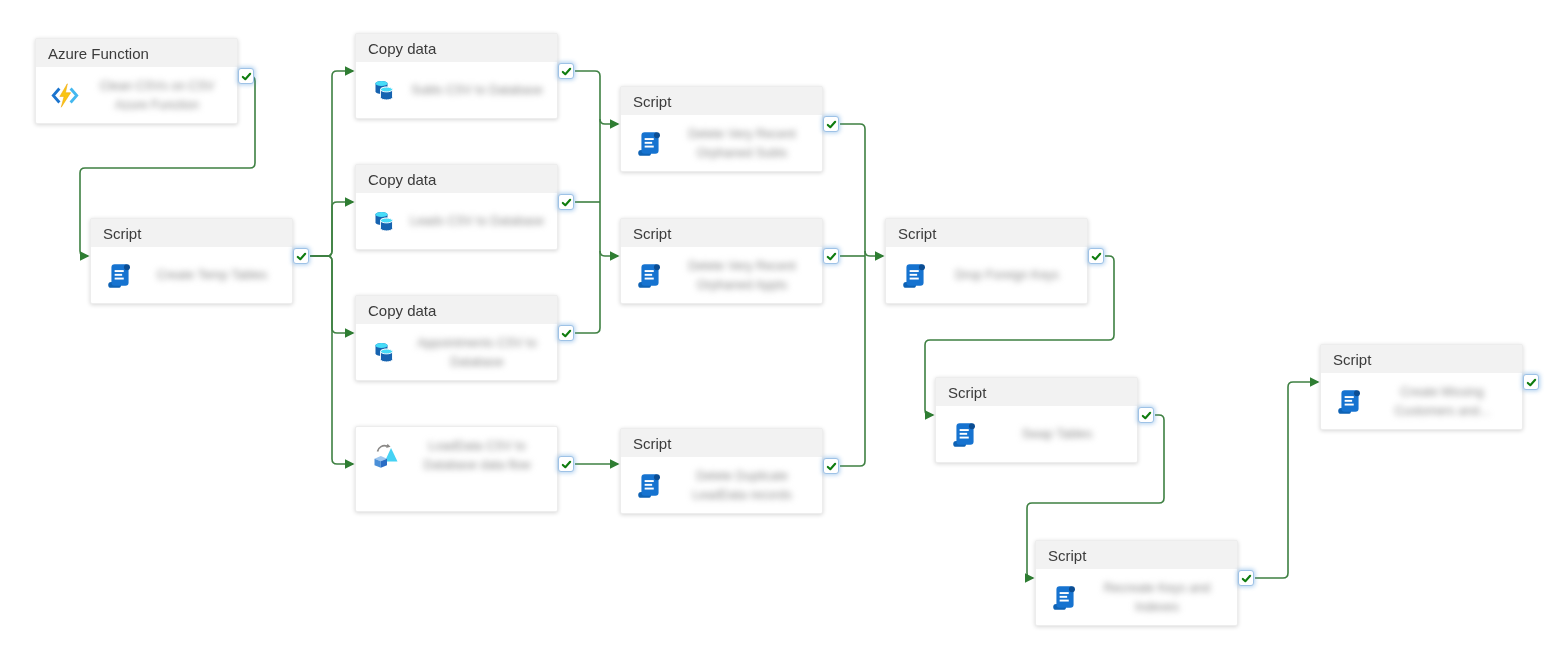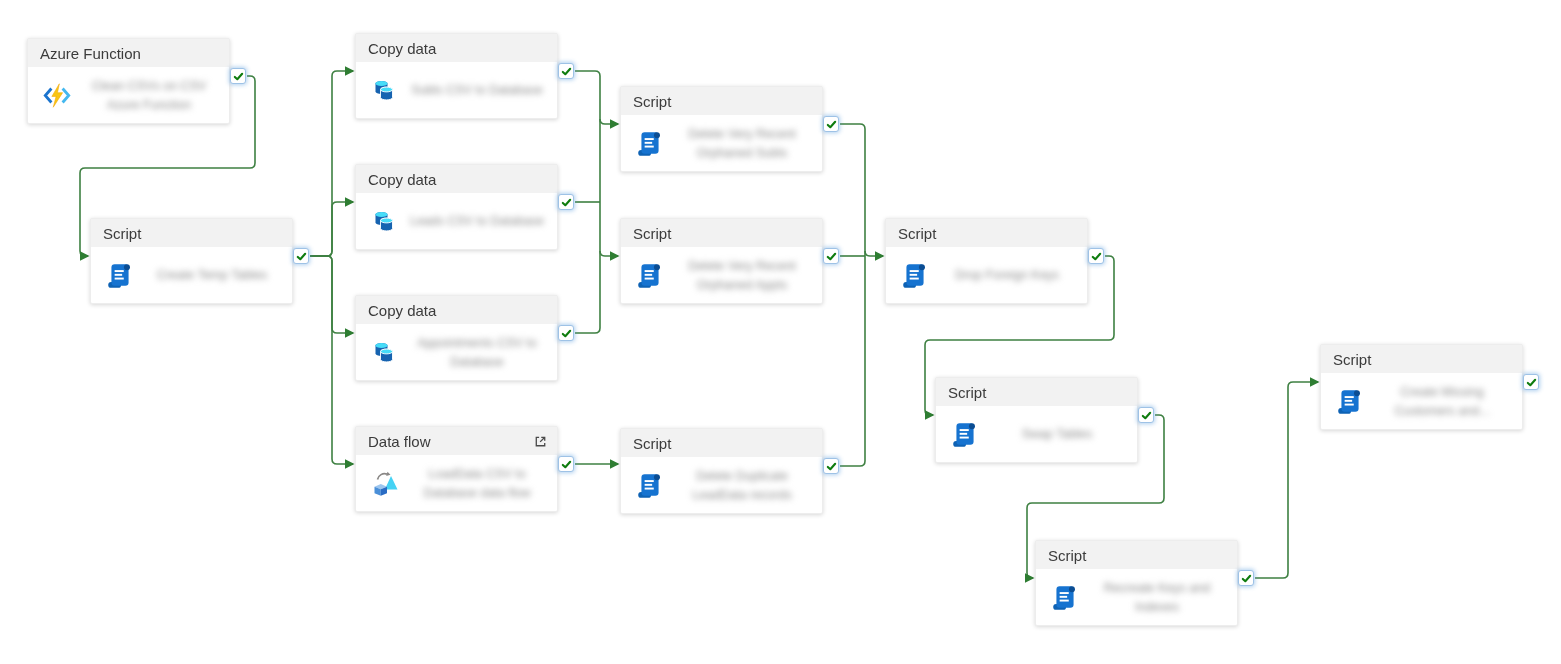--- a/index.html
+++ b/index.html
@@ -64,21 +64,21 @@
     <path class="wire" d="M865 129 L865 461"></path>
     <path class="wire" marker-end="url(#arrowhead)" d="M865 251 Q865 256 870 256 L883 256"></path>
 
     <path class="wire" marker-end="url(#arrowhead)" d="M1105 256 L1109 256 Q1114 256 1114 261 L1114 335 Q1114 340 1109 340 L930 340 Q925 340 925 345 L925 410 Q925 415 930 415 L933 415"></path>
 
     <path class="wire" marker-end="url(#arrowhead)" d="M1155 415 L1159 415 Q1164 415 1164 420 L1164 498 Q1164 503 1159 503 L1032 503 Q1027 503 1027 508 L1027 573 Q1027 578 1032 578 L1033 578"></path>
 
     <path class="wire" marker-end="url(#arrowhead)" d="M1255 578 L1283 578 Q1288 578 1288 573 L1288 387 Q1288 382 1293 382 L1318 382"></path>
   </svg>
 
-  <div class="node" style="left:27px;top:38px;">
+  <div class="node" style="left:35px;top:38px;">
     <div class="node-header">
       <span class="node-type">Azure Function</span>
     </div>
     <div class="node-body">
       <span class="node-icon">
         <svg width="30" height="27" viewBox="0 0 32 28">
           <polyline points="10,6.5 3.5,14 10,21.5" fill="none" stroke="#1b74ce" stroke-width="3"></polyline>
           <polyline points="22,6.5 28.5,14 22,21.5" fill="none" stroke="#44b8ef" stroke-width="3"></polyline>
           <polygon points="18.5,1.5 10.5,15 15,15 12,26.5 22,11 16.5,11" fill="#f9c513" stroke="#f0a80a" stroke-width="0.6"></polygon>
         </svg>
@@ -176,30 +176,20 @@
       <span class="node-label">Appointments CSV to Database</span>
     </div>
     <div class="badge">
       <svg width="11" height="11" viewBox="0 0 12 12">
           <path d="M2 6.5 L4.7 9 L10 3" stroke="#0e7c0e" stroke-width="2.3" fill="none" stroke-linecap="round" stroke-linejoin="round"></path>
         </svg>
     </div>
   </div>
 
   <div class="node" style="left:355px;top:426px;">
-    <div class="node-header">
-      <span class="node-type">Data flow</span>
-      <span class="header-action">
-        <svg width="15" height="15" viewBox="0 0 16 16" fill="none" stroke="#4a4a4a" stroke-width="1.4">
-          <path d="M6.5 3.5 H3.5 V12.5 H12.5 V9.5"></path>
-          <path d="M8.8 3.5 H12.5 V7.2"></path>
-          <path d="M12.3 3.7 L7.6 8.4"></path>
-        </svg>
-      </span>
-    </div>
     <div class="node-body">
       <span class="node-icon">
         <svg width="30" height="29" viewBox="0 0 30 28">
           <path d="M7.5 10 A7.2 7.2 0 0 1 17 4.6" fill="none" stroke="#8a8886" stroke-width="1.7"></path>
           <polygon points="17.5,2.2 20.5,5.3 16.2,6.6" fill="#8a8886"></polygon>
           <polygon points="21,6.5 27.5,20 14.8,20" fill="#45d2f4"></polygon>
           <polygon points="4.5,17.2 10.8,14.6 17,17.2 10.8,19.8" fill="#9dc6ef"></polygon>
           <polygon points="4.5,17.2 10.8,19.8 10.8,26.3 4.5,23.7" fill="#4a8fd8"></polygon>
           <polygon points="17,17.2 10.8,19.8 10.8,26.3 17,23.7" fill="#2a6cc4"></polygon>
         </svg>

